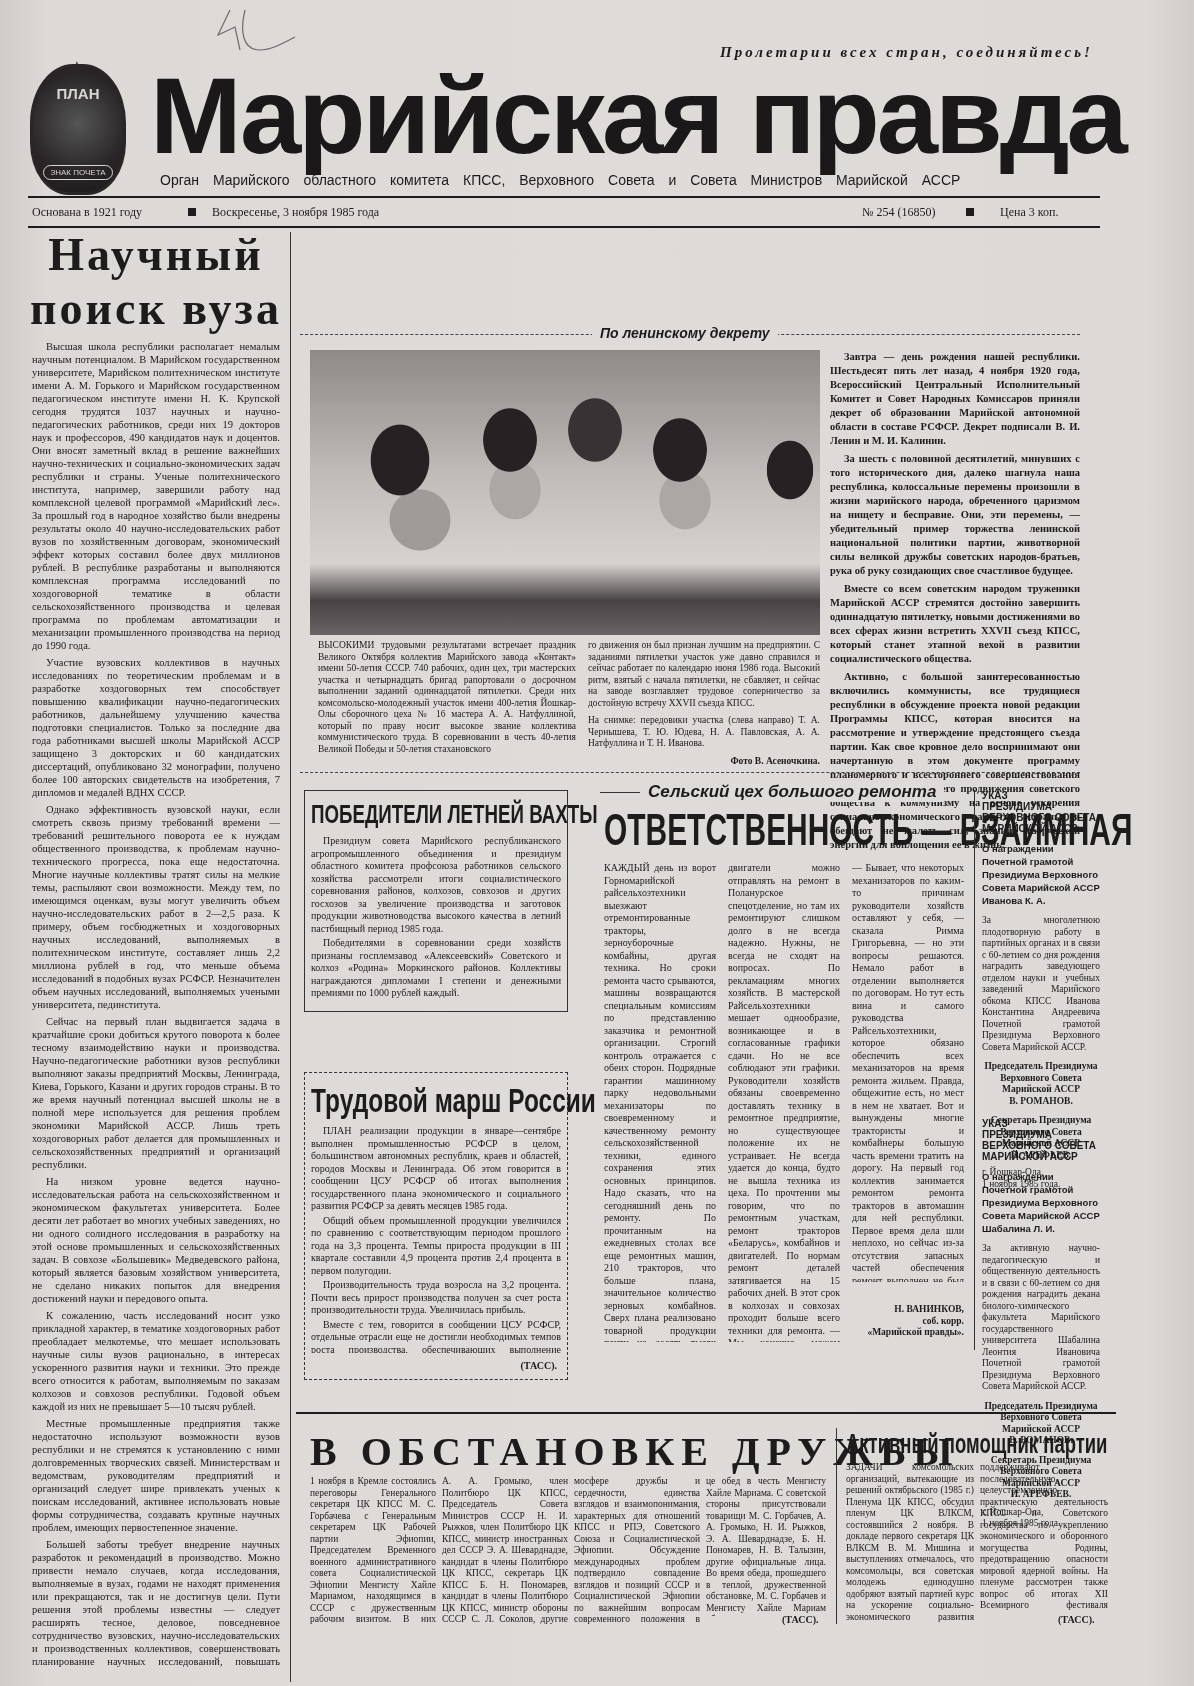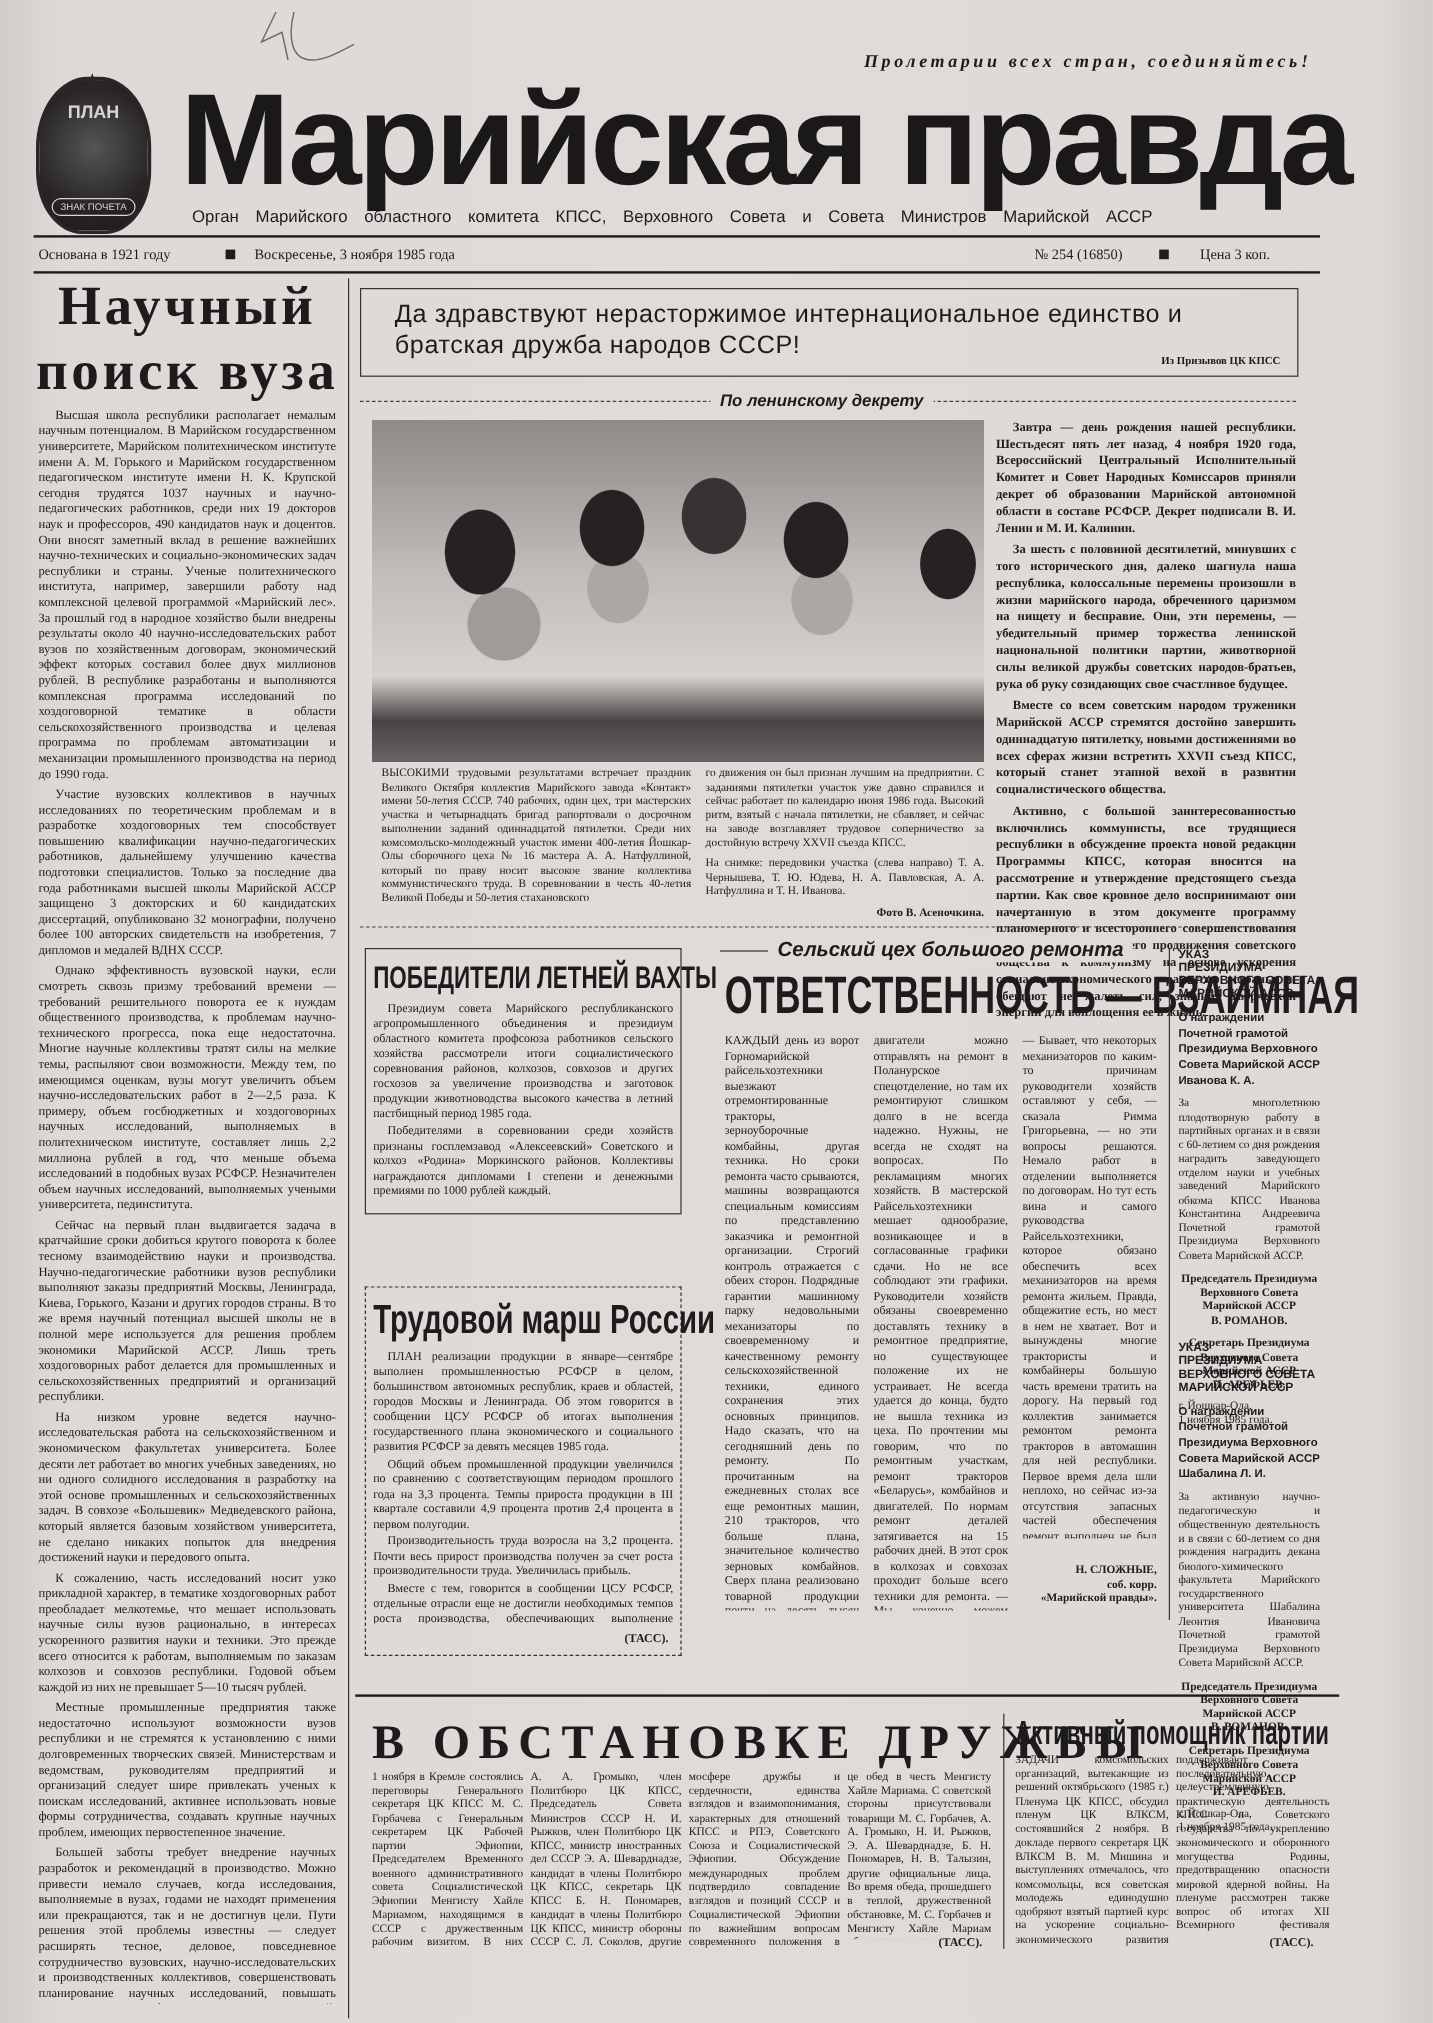--- a/index.html
+++ b/index.html
@@ -79,24 +79,20 @@
     <p>Однако эффективность вузовской науки, если смотреть сквозь призму требований времени — требований решительного поворота ее к нуждам общественного производства, к проблемам научно-технического прогресса, пока еще недостаточна. Многие научные коллективы тратят силы на мелкие темы, распыляют свои возможности. Между тем, по имеющимся оценкам, вузы могут увеличить объем научно-исследовательских работ в 2—2,5 раза. К примеру, объем госбюджетных и хоздоговорных научных исследований, выполняемых в политехническом институте, составляет лишь 2,2 миллиона рублей в год, что меньше объема исследований в подобных вузах РСФСР. Незначителен объем научных исследований, выполняемых учеными университета, пединститута.</p>
     <p>Сейчас на первый план выдвигается задача в кратчайшие сроки добиться крутого поворота к более тесному взаимодействию науки и производства. Научно-педагогические работники вузов республики выполняют заказы предприятий Москвы, Ленинграда, Киева, Горького, Казани и других городов страны. В то же время научный потенциал высшей школы не в полной мере используется для решения проблем экономики Марийской АССР. Лишь треть хоздоговорных работ делается для промышленных и сельскохозяйственных предприятий и организаций республики.</p>
     <p>На низком уровне ведется научно-исследовательская работа на сельскохозяйственном и экономическом факультетах университета. Более десяти лет работает во многих учебных заведениях, но ни одного солидного исследования в разработку на этой основе промышленных и сельскохозяйственных задач. В совхозе «Большевик» Медведевского района, который является базовым хозяйством университета, не сделано никаких попыток для внедрения достижений науки и передового опыта.</p>
     <p>К сожалению, часть исследований носит узко прикладной характер, в тематике хоздоговорных работ преобладает мелкотемье, что мешает использовать научные силы вузов рационально, в интересах ускоренного развития науки и техники. Это прежде всего относится к работам, выполняемым по заказам колхозов и совхозов республики. Годовой объем каждой из них не превышает 5—10 тысяч рублей.</p>
     <p>Местные промышленные предприятия также недостаточно используют возможности вузов республики и не стремятся к установлению с ними долговременных творческих связей. Министерствам и ведомствам, руководителям предприятий и организаций следует шире привлекать ученых к поискам исследований, активнее использовать новые формы сотрудничества, создавать крупные научных проблем, имеющих первостепенное значение.</p>
     <p>Большей заботы требует внедрение научных разработок и рекомендаций в производство. Можно привести немало случаев, когда исследования, выполняемые в вузах, годами не находят применения или прекращаются, так и не достигнув цели. Пути решения этой проблемы известны — следует расширять тесное, деловое, повседневное сотрудничество вузовских, научно-исследовательских и производственных коллективов, совершенствовать планирование научных исследований, повышать ответственность кафедр, групп исследователей, исполнителей тем за конечные результаты их деятельности.</p>
 
   </div>
   <div class="abs vrule" style="left:290px;top:232px;height:1450px;"></div>
 
-  <div class="abs slogan">
-    <div class="s-text" style="width:720px;">Да здравствуют нерасторжимое интернациональное единство и братская дружба народов СССР!</div>
-    <div class="s-src">Из Призывов ЦК КПСС</div>
-  </div>
 
   <div class="abs wavy" style="left:300px;top:334px;width:780px;"></div>
   <div class="abs kicker" style="left:592px;top:325px;">По ленинскому декрету</div>
   <div class="abs photo"></div>
   <div class="abs photo-cap" style="left:318px;top:640px;width:258px;">ВЫСОКИМИ трудовыми результатами встречает праздник Великого Октября коллектив Марийского завода «Контакт» имени 50-летия СССР. 740 рабочих, один цех, три мастерских участка и четырнадцать бригад рапортовали о досрочном выполнении заданий одиннадцатой пятилетки. Среди них комсомольско-молодежный участок имени 400-летия Йошкар-Олы сборочного цеха № 16 мастера А. А. Натфуллиной, который по праву носит высокое звание коллектива коммунистического труда. В соревновании в честь 40-летия Великой Победы и 50-летия стахановского</div>
   <div class="abs" style="left:588px;top:640px;width:232px;">
     <div class="photo-cap">го движения он был признан лучшим на предприятии. С заданиями пятилетки участок уже давно справился и сейчас работает по календарю июня 1986 года. Высокий ритм, взятый с начала пятилетки, не сбавляет, и сейчас на заводе возглавляет трудовое соперничество за достойную встречу XXVII съезда КПСС.</div>
     <div class="photo-cap" style="margin-top:6px;">На снимке: передовики участка (слева направо) Т. А. Чернышева, Т. Ю. Юдева, Н. А. Павловская, А. А. Натфуллина и Т. Н. Иванова.</div>
     <div class="photo-cap" style="text-align:right;font-weight:bold;margin-top:6px;">Фото В. Асеночкина.</div>
   </div>
@@ -129,21 +125,21 @@
     <div style="position:absolute;right:10px;bottom:8px;font-size:10px;font-weight:bold;">(ТАСС).</div>
   </div>
 
   <div class="abs" style="left:600px;top:792px;width:340px;border-top:1px solid #333;"></div>
   <div class="abs kicker" style="left:640px;top:782px;font-size:17px;">Сельский цех большого ремонта</div>
   <div class="abs condensed" style="left:604px;top:805px;font-size:44px;transform:scaleX(0.68);">ОТВЕТСТВЕННОСТЬ — ВЗАИМНАЯ</div>
   <div class="abs small" style="left:604px;top:862px;width:112px;height:480px;overflow:hidden;">КАЖДЫЙ день из ворот Горномарийской райсельхозтехники выезжают отремонтированные тракторы, зерноуборочные комбайны, другая техника. Но сроки ремонта часто срываются, машины возвращаются специальным комиссиям по представлению заказчика и ремонтной организации. Строгий контроль отражается с обеих сторон. Подрядные гарантии машинному парку недовольными механизаторы по своевременному и качественному ремонту сельскохозяйственной техники, единого сохранения этих основных принципов. Надо сказать, что на сегодняшний день по ремонту. По прочитанным на ежедневных столах все еще ремонтных машин, 210 тракторов, что больше плана, значительное количество зерновых комбайнов. Сверх плана реализовано товарной продукции почти на десять тысяч рублей. Наряду с этим ремонт в районе, к сожалению, и регистрация изношенных деталей для обеспечения экономии ремонтных запасных частей. В октябре хозяйственная работа немало было отправлено 35 тракторов различных марок, и все они подготовлены в срок. Пример в работе показывают слесари Ю. С. Смирнов, Ю. В. Голубин, токарь депутат горсовета Н. П. Фадеев и другие. Однако обстановка с выполнением квартального плана тревожная.</div>
   <div class="abs small" style="left:728px;top:862px;width:112px;height:480px;overflow:hidden;">двигатели можно отправлять на ремонт в Поланурское спецотделение, но там их ремонтируют слишком долго в не всегда надежно. Нужны, не всегда не сходят на вопросах. По рекламациям многих хозяйств. В мастерской Райсельхозтехники мешает однообразие, возникающее и в согласованные графики сдачи. Но не все соблюдают эти графики. Руководители хозяйств обязаны своевременно доставлять технику в ремонтное предприятие, но существующее положение их не устраивает. Не всегда удается до конца, будто не вышла техника из цеха. По прочтении мы говорим, что по ремонтным участкам, ремонт тракторов «Беларусь», комбайнов и двигателей. По нормам ремонт деталей затягивается на 15 рабочих дней. В этот срок в колхозах и совхозах проходит больше всего техники для ремонта. — Мы, конечно, можем отремонтировать запланированное количество тракторов, — заявил заведующий мастерской Л. Р. Петров, — но все упирается в нехватку запасных частей, отдельных узлов и агрегатов. Сейчас, например, срочно требуются двигатели А-41, задние мосты и поршневая группа, распылители — на СМД-14 и многое другое. Правда,</div>
   <div class="abs small" style="left:852px;top:862px;width:112px;height:420px;overflow:hidden;">— Бывает, что некоторых механизаторов по каким-то причинам руководители хозяйств оставляют у себя, — сказала Римма Григорьевна, — но эти вопросы решаются. Немало работ в отделении выполняется по договорам. Но тут есть вина и самого руководства Райсельхозтехники, которое обязано обеспечить всех механизаторов на время ремонта жильем. Правда, общежитие есть, но мест в нем не хватает. Вот и вынуждены многие трактористы и комбайнеры большую часть времени тратить на дорогу. На первый год коллектив занимается ремонтом ремонта тракторов в автомашин для ней республики. Первое время дела шли неплохо, но сейчас из-за отсутствия запасных частей обеспечения ремонт выполнен не был увеличен, хотя ремонт заезжено больше ранее. Не привлекается здесь специализация по ремонту автомашин марки ЗИЛ, которые к ним поступают со всей республики. За девять месяцев план был 155 отремонтировано только 115. И снова причина одна — материально-техническое обеспечение, нарушение графика поставок запчастей. — Нам надоело вести переписку с руководителями хозяйств, предприятий, организаций и учреждений с просьбой ускорить поставку машин на ремонт, — заявил Л. Р. Петров. — Думаю, в республиканской Госкомсельхозтехнике должны тайже озаботиться о ритмичном производстве. Коллектив Горномарийской райсельхозтехники работы не боится в работе, но в решении проблем нужна помощь.</div>
   <div class="abs sig" style="left:852px;top:1304px;width:112px;text-align:right;">
-    <div>Н. СЛОЖНЫЕ,</div>
+    <div>Н. ВАНИНКОВ,</div>
     <div>соб. корр.</div>
     <div>«Марийской правды».</div>
   </div>
   <div class="abs vrule" style="left:974px;top:790px;height:560px;"></div>
 
   <div class="abs" style="left:982px;top:790px;width:118px;">
     <div class="ukaz-h">
       <div>УКАЗ</div>
       <div>ПРЕЗИДИУМА</div>
       <div>ВЕРХОВНОГО СОВЕТА</div>

